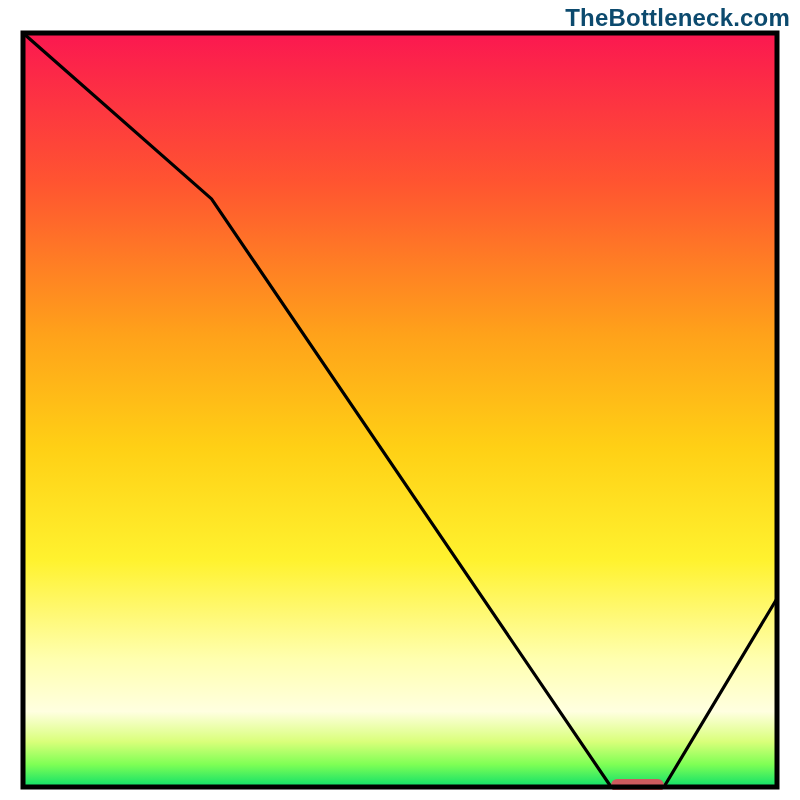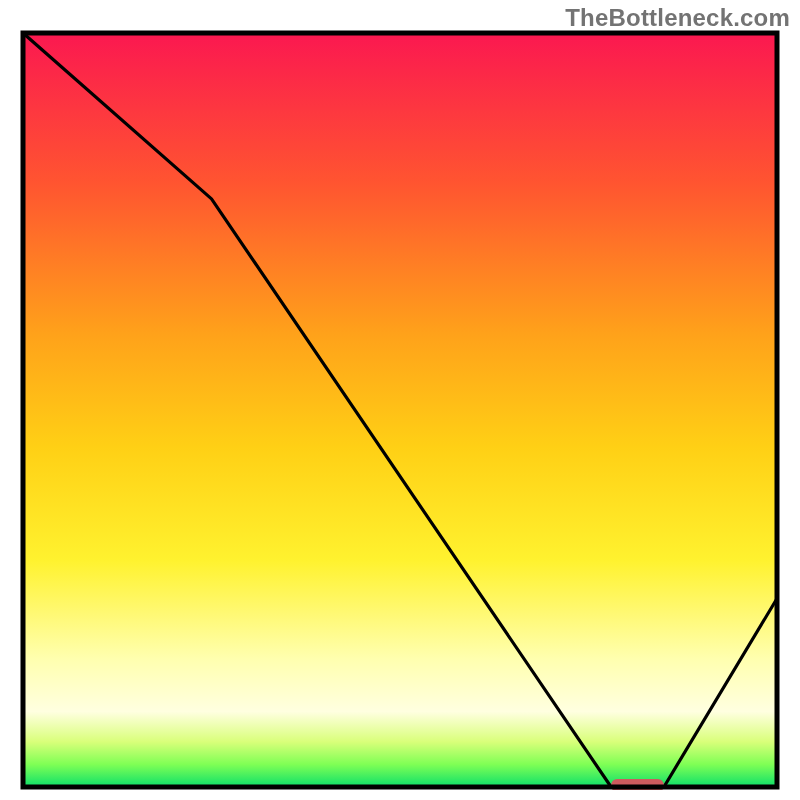--- a/index.html
+++ b/index.html
@@ -15,21 +15,21 @@
     position: relative;
     width: 800px;
     height: 800px;
   }
   .watermark {
     position: absolute;
     top: 4px;
     right: 10px;
     font-size: 24px;
     font-weight: 600;
-    color: #737373;
+    color: #0c4a6e;
     letter-spacing: 0.2px;
     user-select: none;
     margin-left: 20px;
   }
   svg {
     position: absolute;
     top: 30px;
     left: 20px;
   }
 </style>

